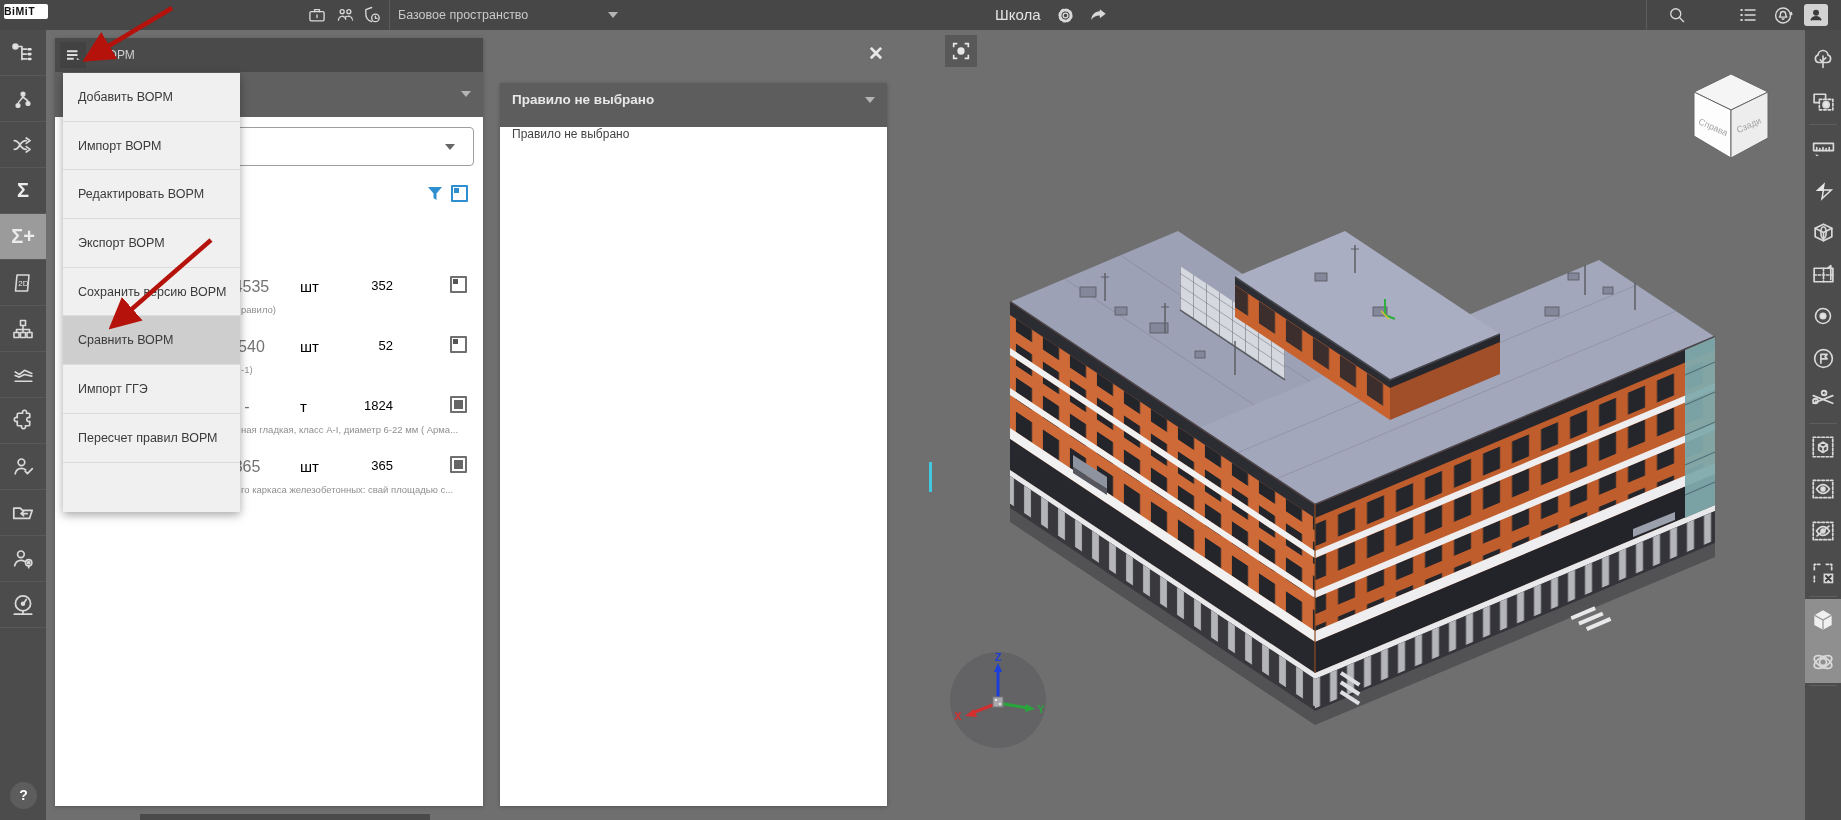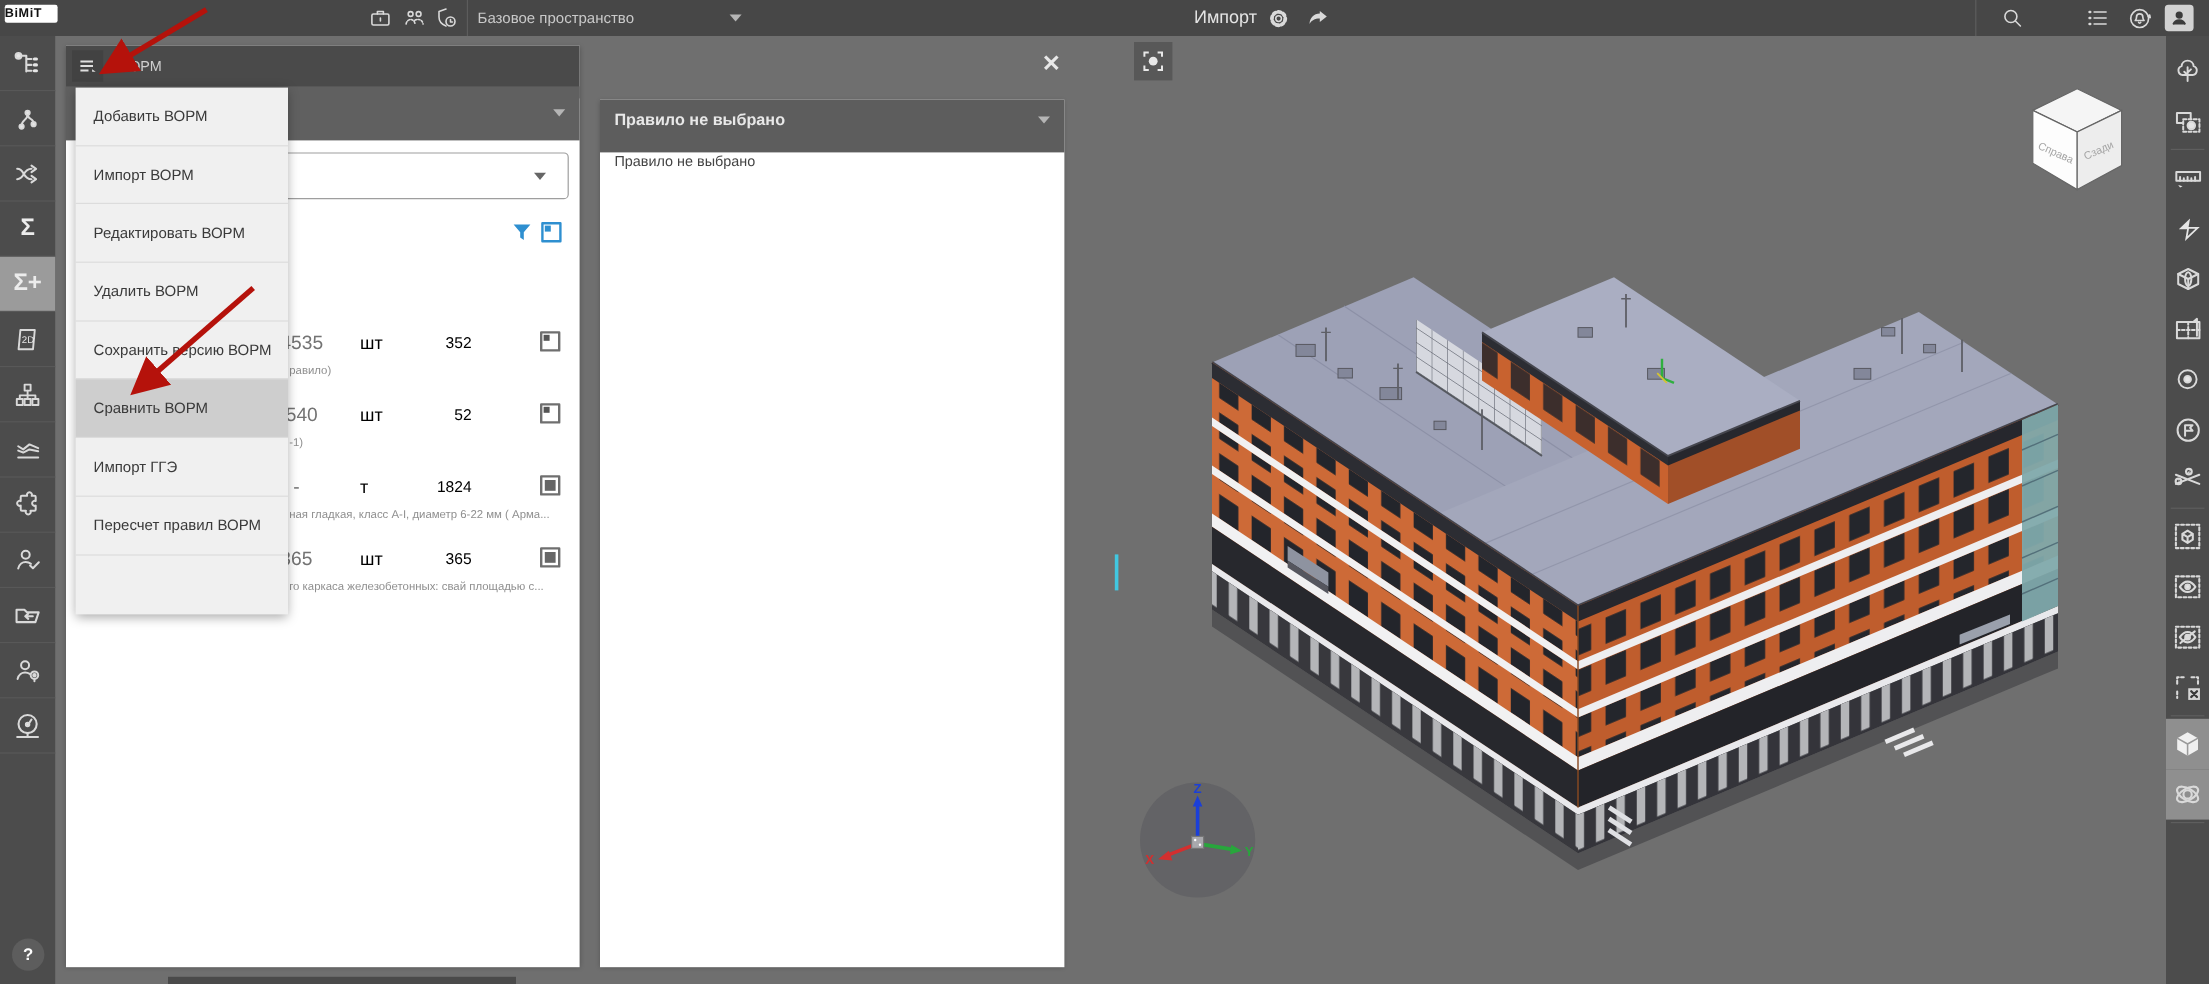--- a/index.html
+++ b/index.html
@@ -84,21 +84,21 @@
       <path d="M11 3l-7 2.5V11c0 4.5 3 7.5 7 9"></path>
         <circle cx="15.5" cy="15.5" r="4.5"></circle>
         <path d="M15.5 13.5v2.5h2"></path>
     </svg>
   </div>
   <div class="vdiv" style="left:389px"></div>
 
   <div class="tb-txt" style="left:398px">Базовое пространство</div>
   <div class="tri-down abs" style="left:608px;top:12px"></div>
 
-  <div class="tb-txt tb-proj" style="left:995px">Импорт</div>
+  <div class="tb-txt tb-proj" style="left:995px">Школа</div>
   <div class="ticon" style="left:1054px">
     <svg class="icn" width="19" height="19" viewBox="0 0 24 24">
       <circle cx="12" cy="12" r="3"></circle>
         <circle cx="12" cy="12" r="7" stroke-dasharray="2.5 2.9" stroke-width="4"></circle>
     </svg>
   </div>
   <div class="ticon" style="left:1088px">
     <svg width="20" height="20" viewBox="0 0 24 24">
       <path d="M13 5l7 5.5-7 5.5v-3.4c-5.2 0-8.3 2-10.3 5.4.3-6.7 4.3-10.3 10.3-10.6z" fill="#d9d9d9"></path>
     </svg>
@@ -553,21 +553,21 @@
   </div>
   <div class="abs" style="left:12px;top:44px;font-size:12px;color:#444">Правило не выбрано</div>
 </div>
 
 <div class="closex">✕</div>
 
 <div class="menu">
   <div class="mi">Добавить ВОРМ</div>
   <div class="mi">Импорт ВОРМ</div>
   <div class="mi">Редактировать ВОРМ</div>
-  <div class="mi">Удалить ВОРМ</div>
+  <div class="mi">Экспорт ВОРМ</div>
   <div class="mi">Сохранить версию ВОРМ</div>
   <div class="mi sel">Сравнить ВОРМ</div>
   <div class="mi">Импорт ГГЭ</div>
   <div class="mi">Пересчет правил ВОРМ</div>
 </div>
 
 <svg class="arrowlayer">
   <defs>
     <marker id="arrhead" markerWidth="7" markerHeight="7" refX="4.5" refY="3.5" orient="auto">
       <polygon points="0,0 7,3.5 0,7" fill="#b5120b"></polygon>

